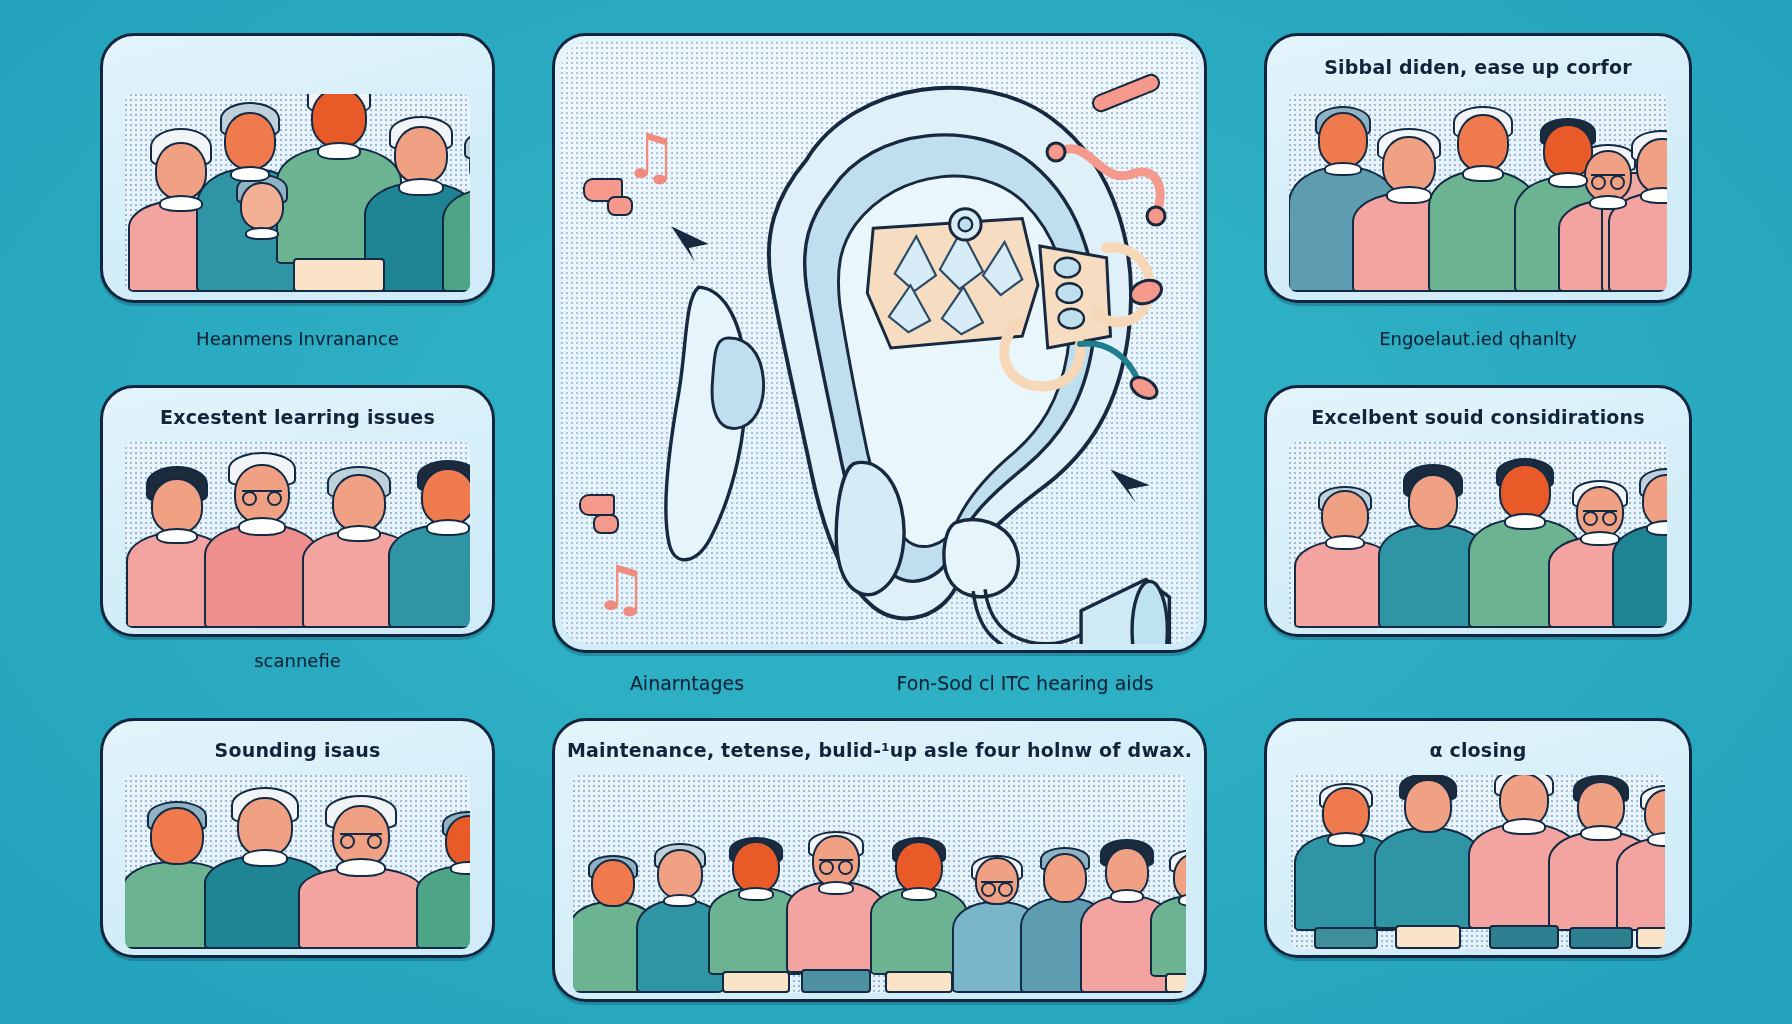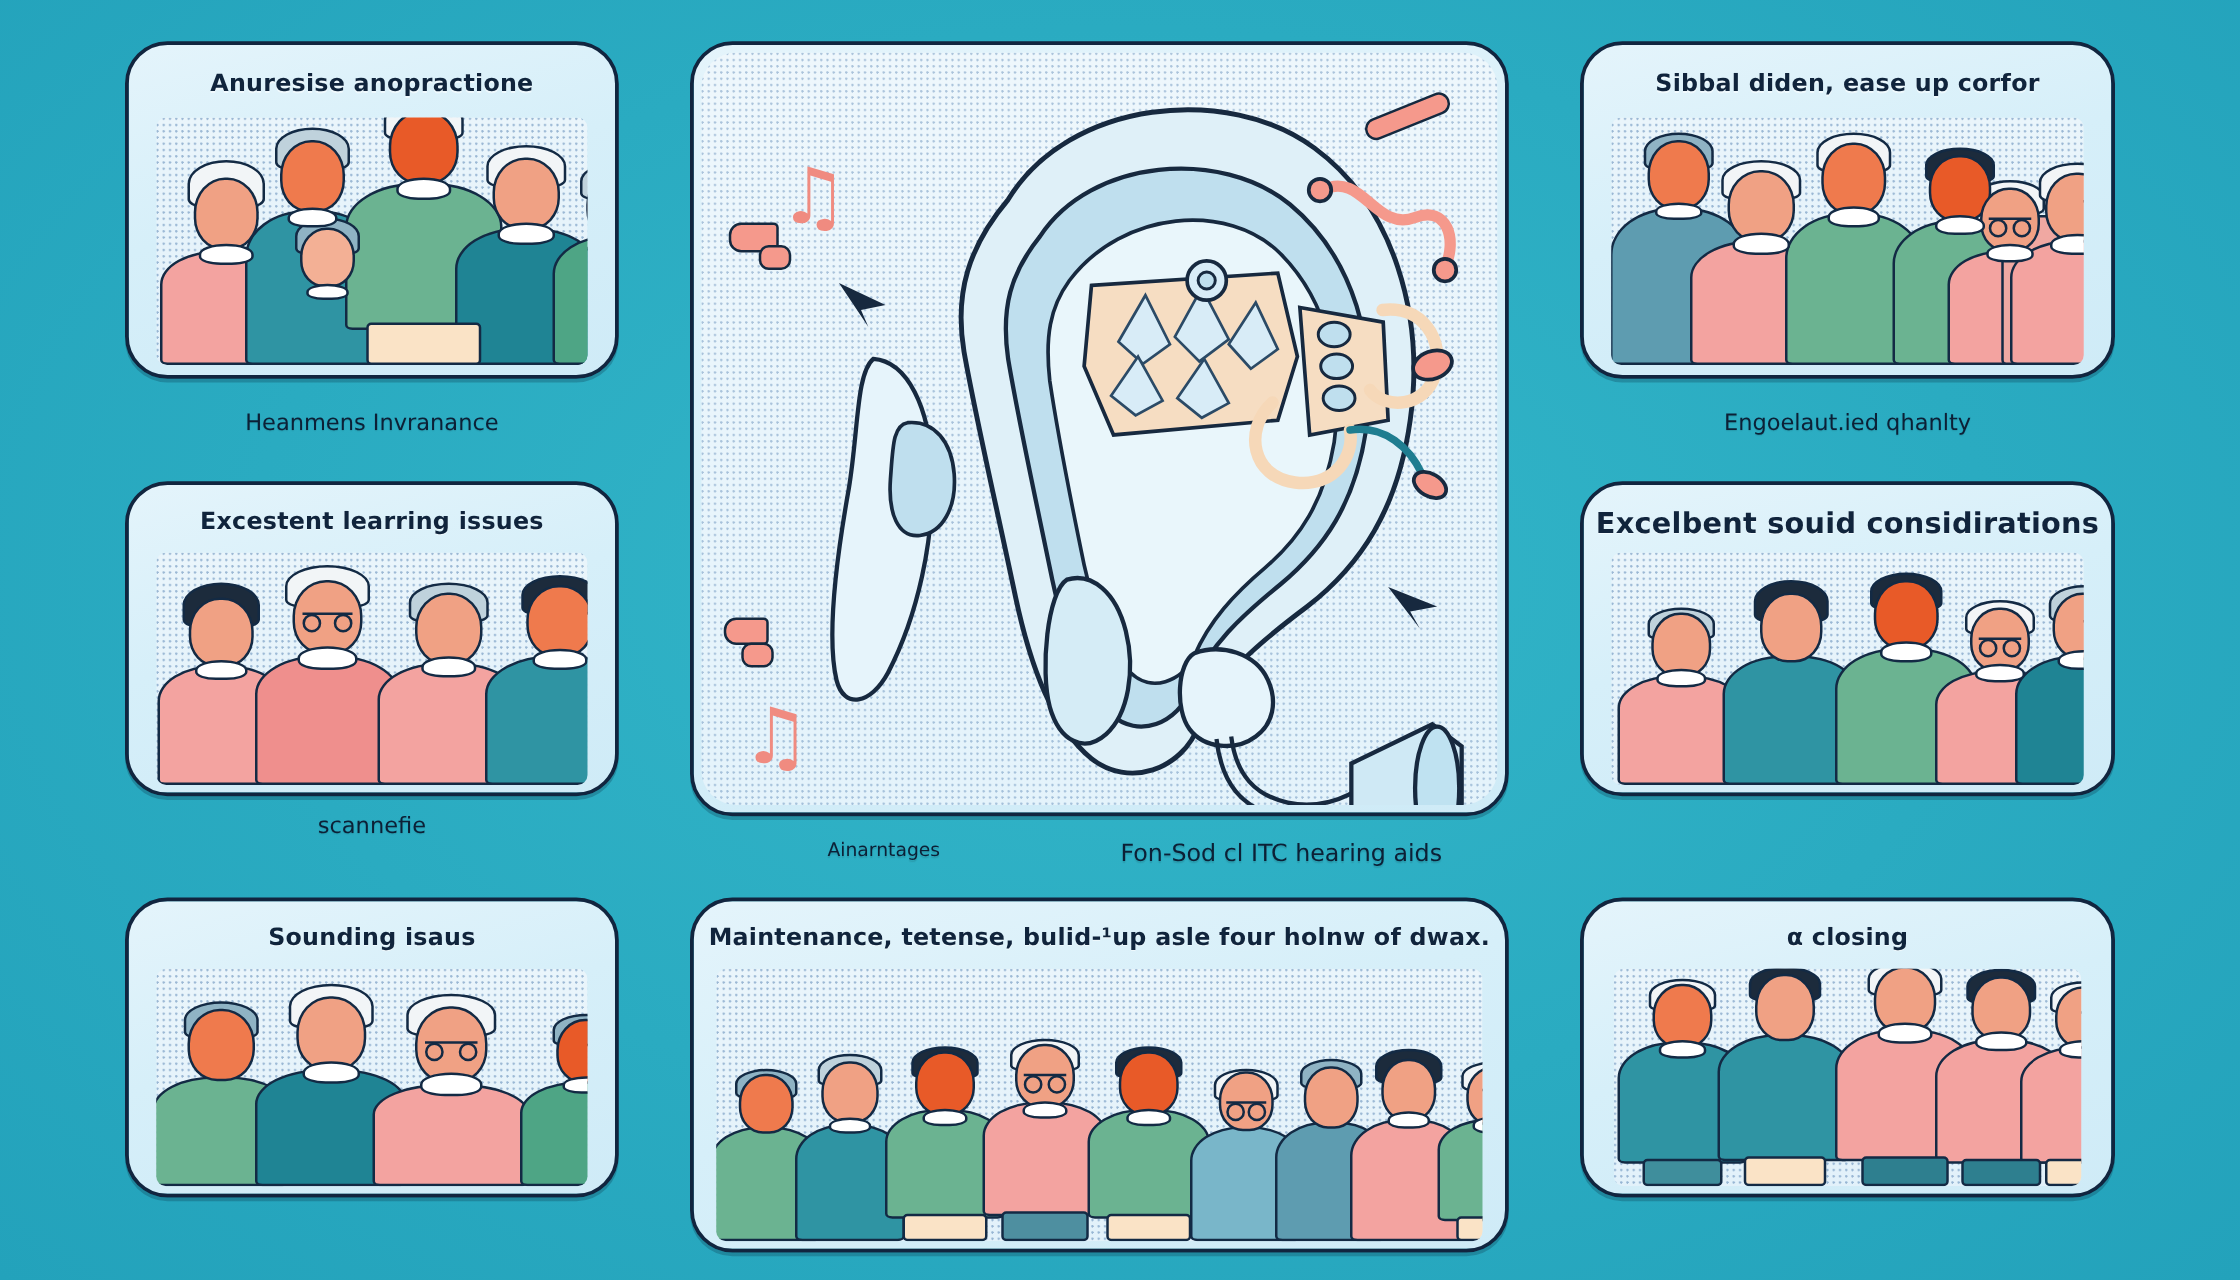--- a/index.html
+++ b/index.html
@@ -145,21 +145,20 @@
     border: 2.4px solid #14293f;
     border-radius: 14px;
   }
 </style>
 </head>
 <body>
 
 <div class="infographic">
 
   <div class="card" style="left:100px; top:33px; width:395px; height:270px;">
-    <div class="card-title" style="top:20px; font-size:19px;">Anuresise anopractione</div>
     <div class="scene" style="left:22px; top:58px; right:22px; bottom:8px;">
 
       <div class="person" style="left:2px; width:108px; height:155px;">
         <div class="torso cPink" style="width:106px; height:92px;"></div>
         <div class="collar" style="bottom:80px; width:44px; height:17px;"></div>
         <div class="head s1" style="bottom:92px; width:52px; height:58px;"></div>
         <div class="hair hw" style="bottom:126px; width:62px; height:38px;"></div>
       </div>
 
       <div class="person" style="left:96px; width:82px; height:118px;">
@@ -351,21 +350,21 @@
         <path d="M118 16 C150 12 168 40 160 68 C152 94 120 96 108 80" fill="none" stroke="#17293f" stroke-width="4"></path>
         <path d="M118 16 C150 12 168 40 160 68 C152 94 120 96 108 80" fill="none" stroke="#f6d8b8" stroke-width="10" stroke-linecap="round"></path>
         <path d="M30 90 C6 112 14 150 48 154 C80 158 96 132 92 112" fill="none" stroke="#17293f" stroke-width="4"></path>
         <path d="M30 90 C6 112 14 150 48 154 C80 158 96 132 92 112" fill="none" stroke="#f6d8b8" stroke-width="10" stroke-linecap="round"></path>
         <path d="M92 112 C120 108 140 126 150 148" fill="none" stroke="#1f7d90" stroke-width="6" stroke-linecap="round"></path>
         <ellipse cx="156" cy="156" rx="14" ry="9" fill="#f5998c" stroke="#17293f" stroke-width="3" transform="rotate(30 156 156)"></ellipse>
         <ellipse cx="158" cy="60" rx="16" ry="11" fill="#f5998c" stroke="#17293f" stroke-width="3" transform="rotate(-20 158 60)"></ellipse>
       </svg>
     </div>
   </div>
-  <div class="caption" style="left:572px; top:672px; width:270px; font-size:15px;text-align:center;">Ainarntages</div>
+  <div class="caption" style="left:552px; top:672px; width:270px; font-size:19px;text-align:center;">Ainarntages</div>
   <div class="caption" style="left:840px; top:672px; width:370px; font-size:19px;">Fon-Sod cl ITC hearing aids</div>
 
   <div class="card" style="left:552px; top:718px; width:655px; height:284px;">
     <div class="card-title" style="top:18px; font-size:19px;">Maintenance,  tetense, bulid-¹up asle four holnw of dwax.</div>
     <div class="scene" style="left:18px; top:54px; right:18px; bottom:6px;">
       <div class="person" style="left:-6px; width:92px; height:140px;">
         <div class="torso cGreen" style="width:90px; height:92px;"></div>
         <div class="head s2" style="bottom:86px; width:44px; height:48px;"></div>
         <div class="hair hb" style="bottom:114px; width:50px; height:24px;"></div>
       </div>
@@ -465,21 +464,21 @@
         <div class="torso cPink" style="width:108px; height:100px;"></div>
         <div class="collar" style="bottom:88px; width:44px; height:17px;"></div>
         <div class="head s1" style="bottom:98px; width:52px; height:56px;"></div>
         <div class="hair hw" style="bottom:130px; width:62px; height:32px;"></div>
       </div>
     </div>
   </div>
   <div class="caption" style="left:1264px; top:328px; width:428px; font-size:18px;">Engoelaut.ied qhanlty</div>
 
   <div class="card" style="left:1264px; top:385px; width:428px; height:252px;">
-    <div class="card-title" style="top:18px; font-size:23px;">Excelbent souid considirations</div>
+    <div class="card-title" style="top:18px; font-size:19px;">Excelbent souid considirations</div>
     <div class="scene" style="left:22px; top:54px; right:22px; bottom:6px;">
       <div class="person" style="left:4px; width:104px; height:140px;">
         <div class="torso cPink" style="width:102px; height:88px;"></div>
         <div class="collar" style="bottom:78px; width:40px; height:15px;"></div>
         <div class="head s1" style="bottom:86px; width:48px; height:52px;"></div>
         <div class="hair hg" style="bottom:116px; width:54px; height:26px;"></div>
       </div>
       <div class="person" style="left:88px; width:112px; height:164px;">
         <div class="torso cTeal" style="width:110px; height:104px;"></div>
         <div class="head s1" style="bottom:98px; width:50px; height:56px;"></div>

